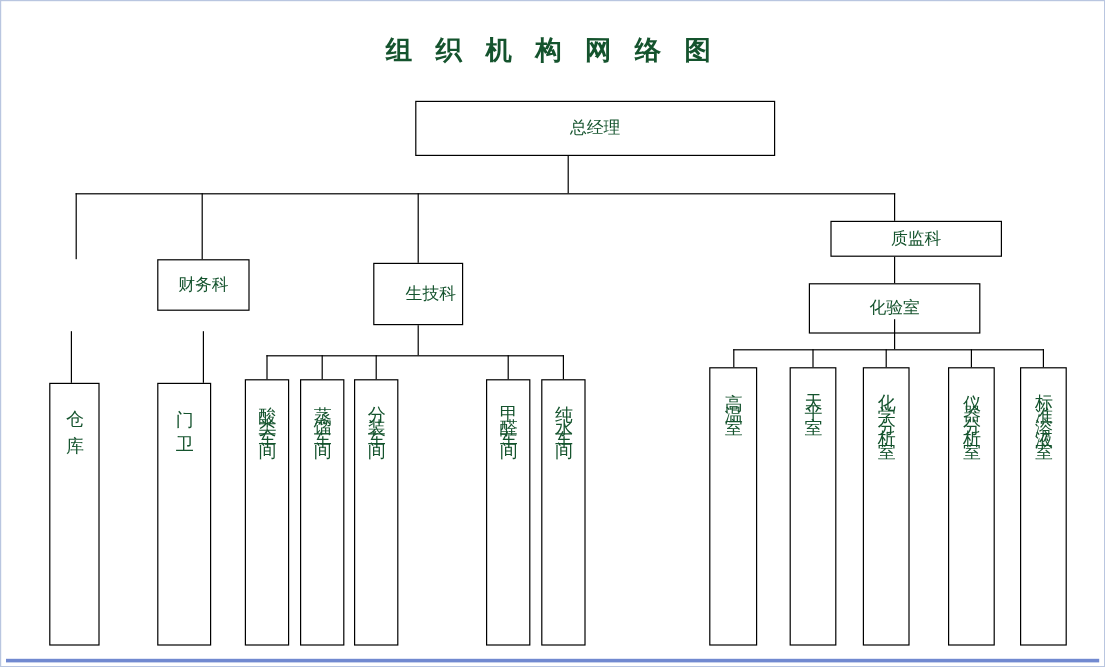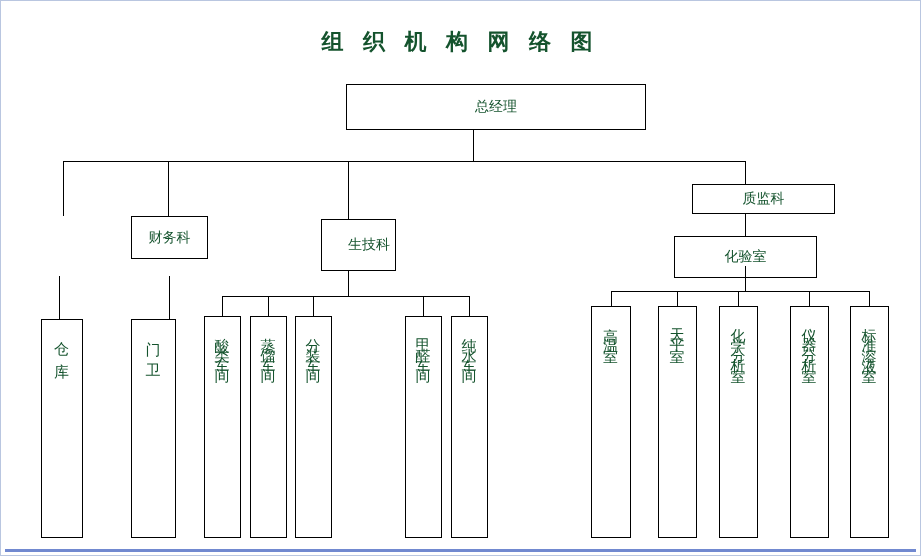--- a/index.html
+++ b/index.html
@@ -29,21 +29,21 @@
 </head>
 <body>
 
 <div id="page">
 
   <div class="title">组 织 机 构 网 络 图</div>
 
   <div class="box" style="left:345px;top:83px;width:300px;height:46px;">总经理</div>
 
   <div class="box" style="left:130px;top:215px;width:77px;height:43px;">财务科</div>
-  <div class="box" style="left:320px;top:218px;width:75px;height:52px;padding-left:21px;">生技科</div>
+  <div class="box" style="left:310px;top:218px;width:75px;height:52px;padding-left:21px;">生技科</div>
   <div class="box" style="left:673px;top:183px;width:143px;height:30px;margin-left:18px;">质监科</div>
   <div class="box" style="left:673px;top:235px;width:143px;height:42px;text-align:center;">化验室</div>
 
   <div class="box vbox" style="left:40px;top:318px;width:42px;height:219px;">
     <span class="vtext wide">仓库</span>
   </div>
   <div class="box vbox" style="left:130px;top:318px;width:45px;height:219px;">
     <span class="vtext wide">门卫</span>
   </div>
 

